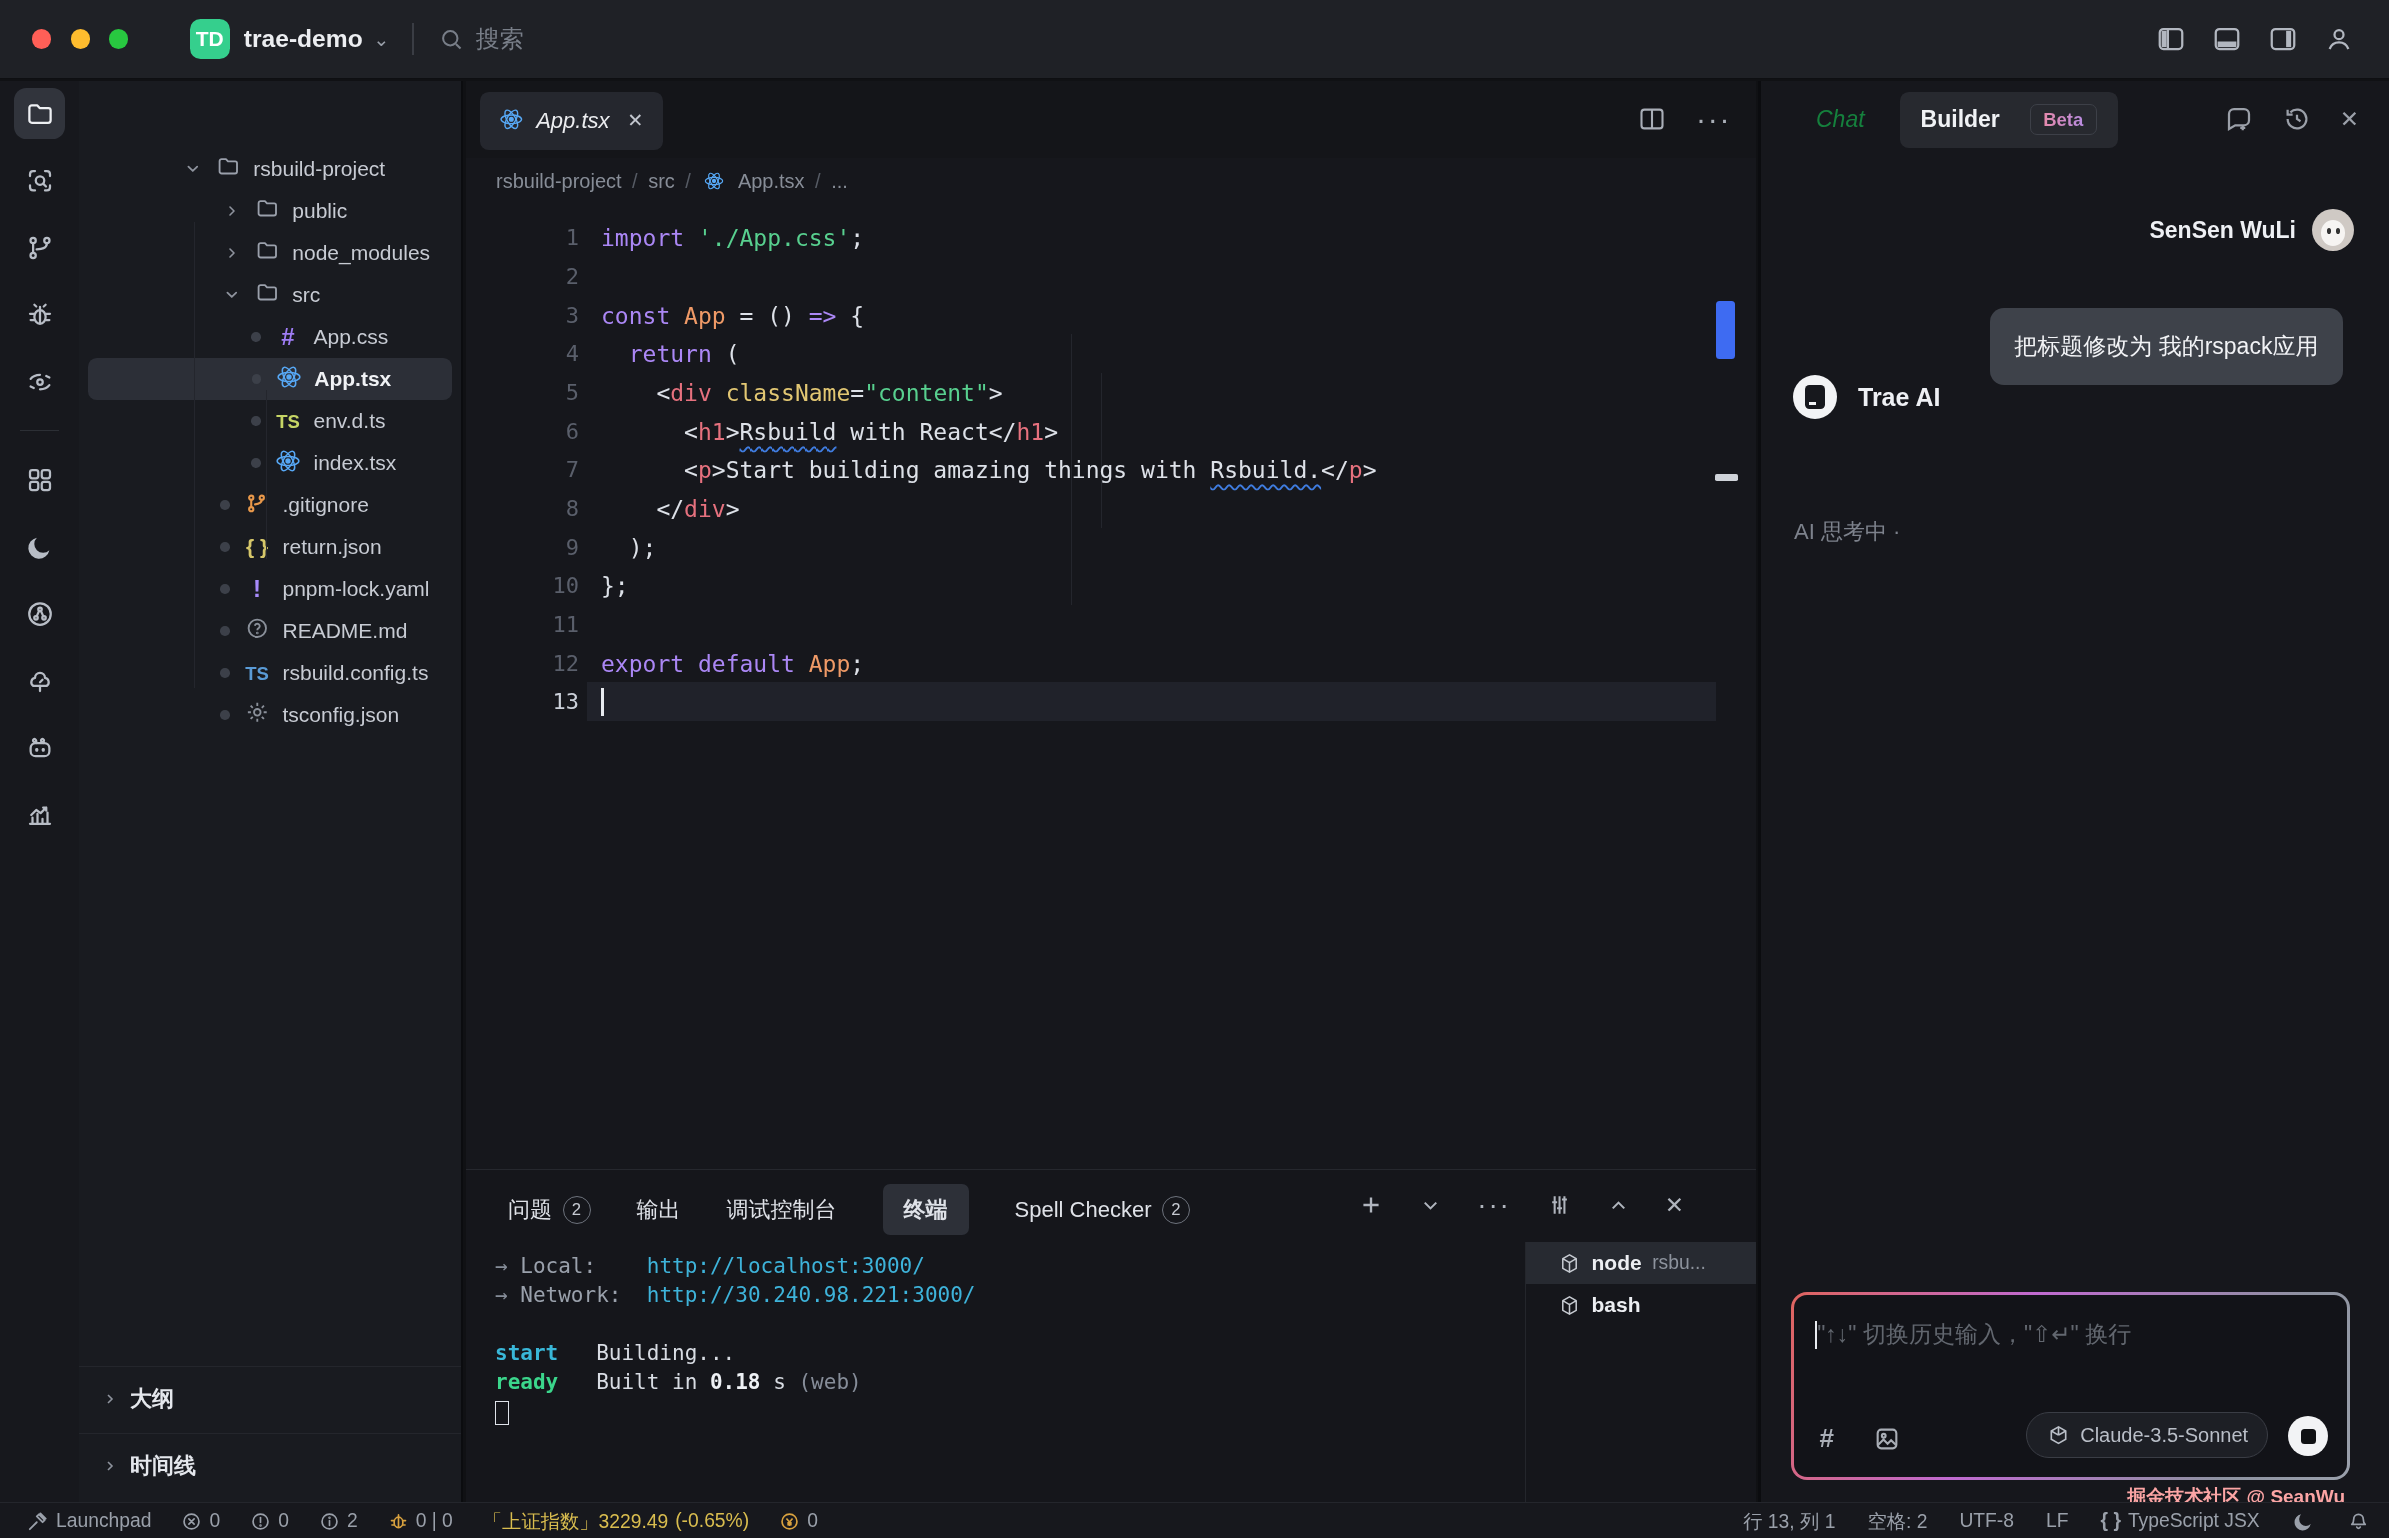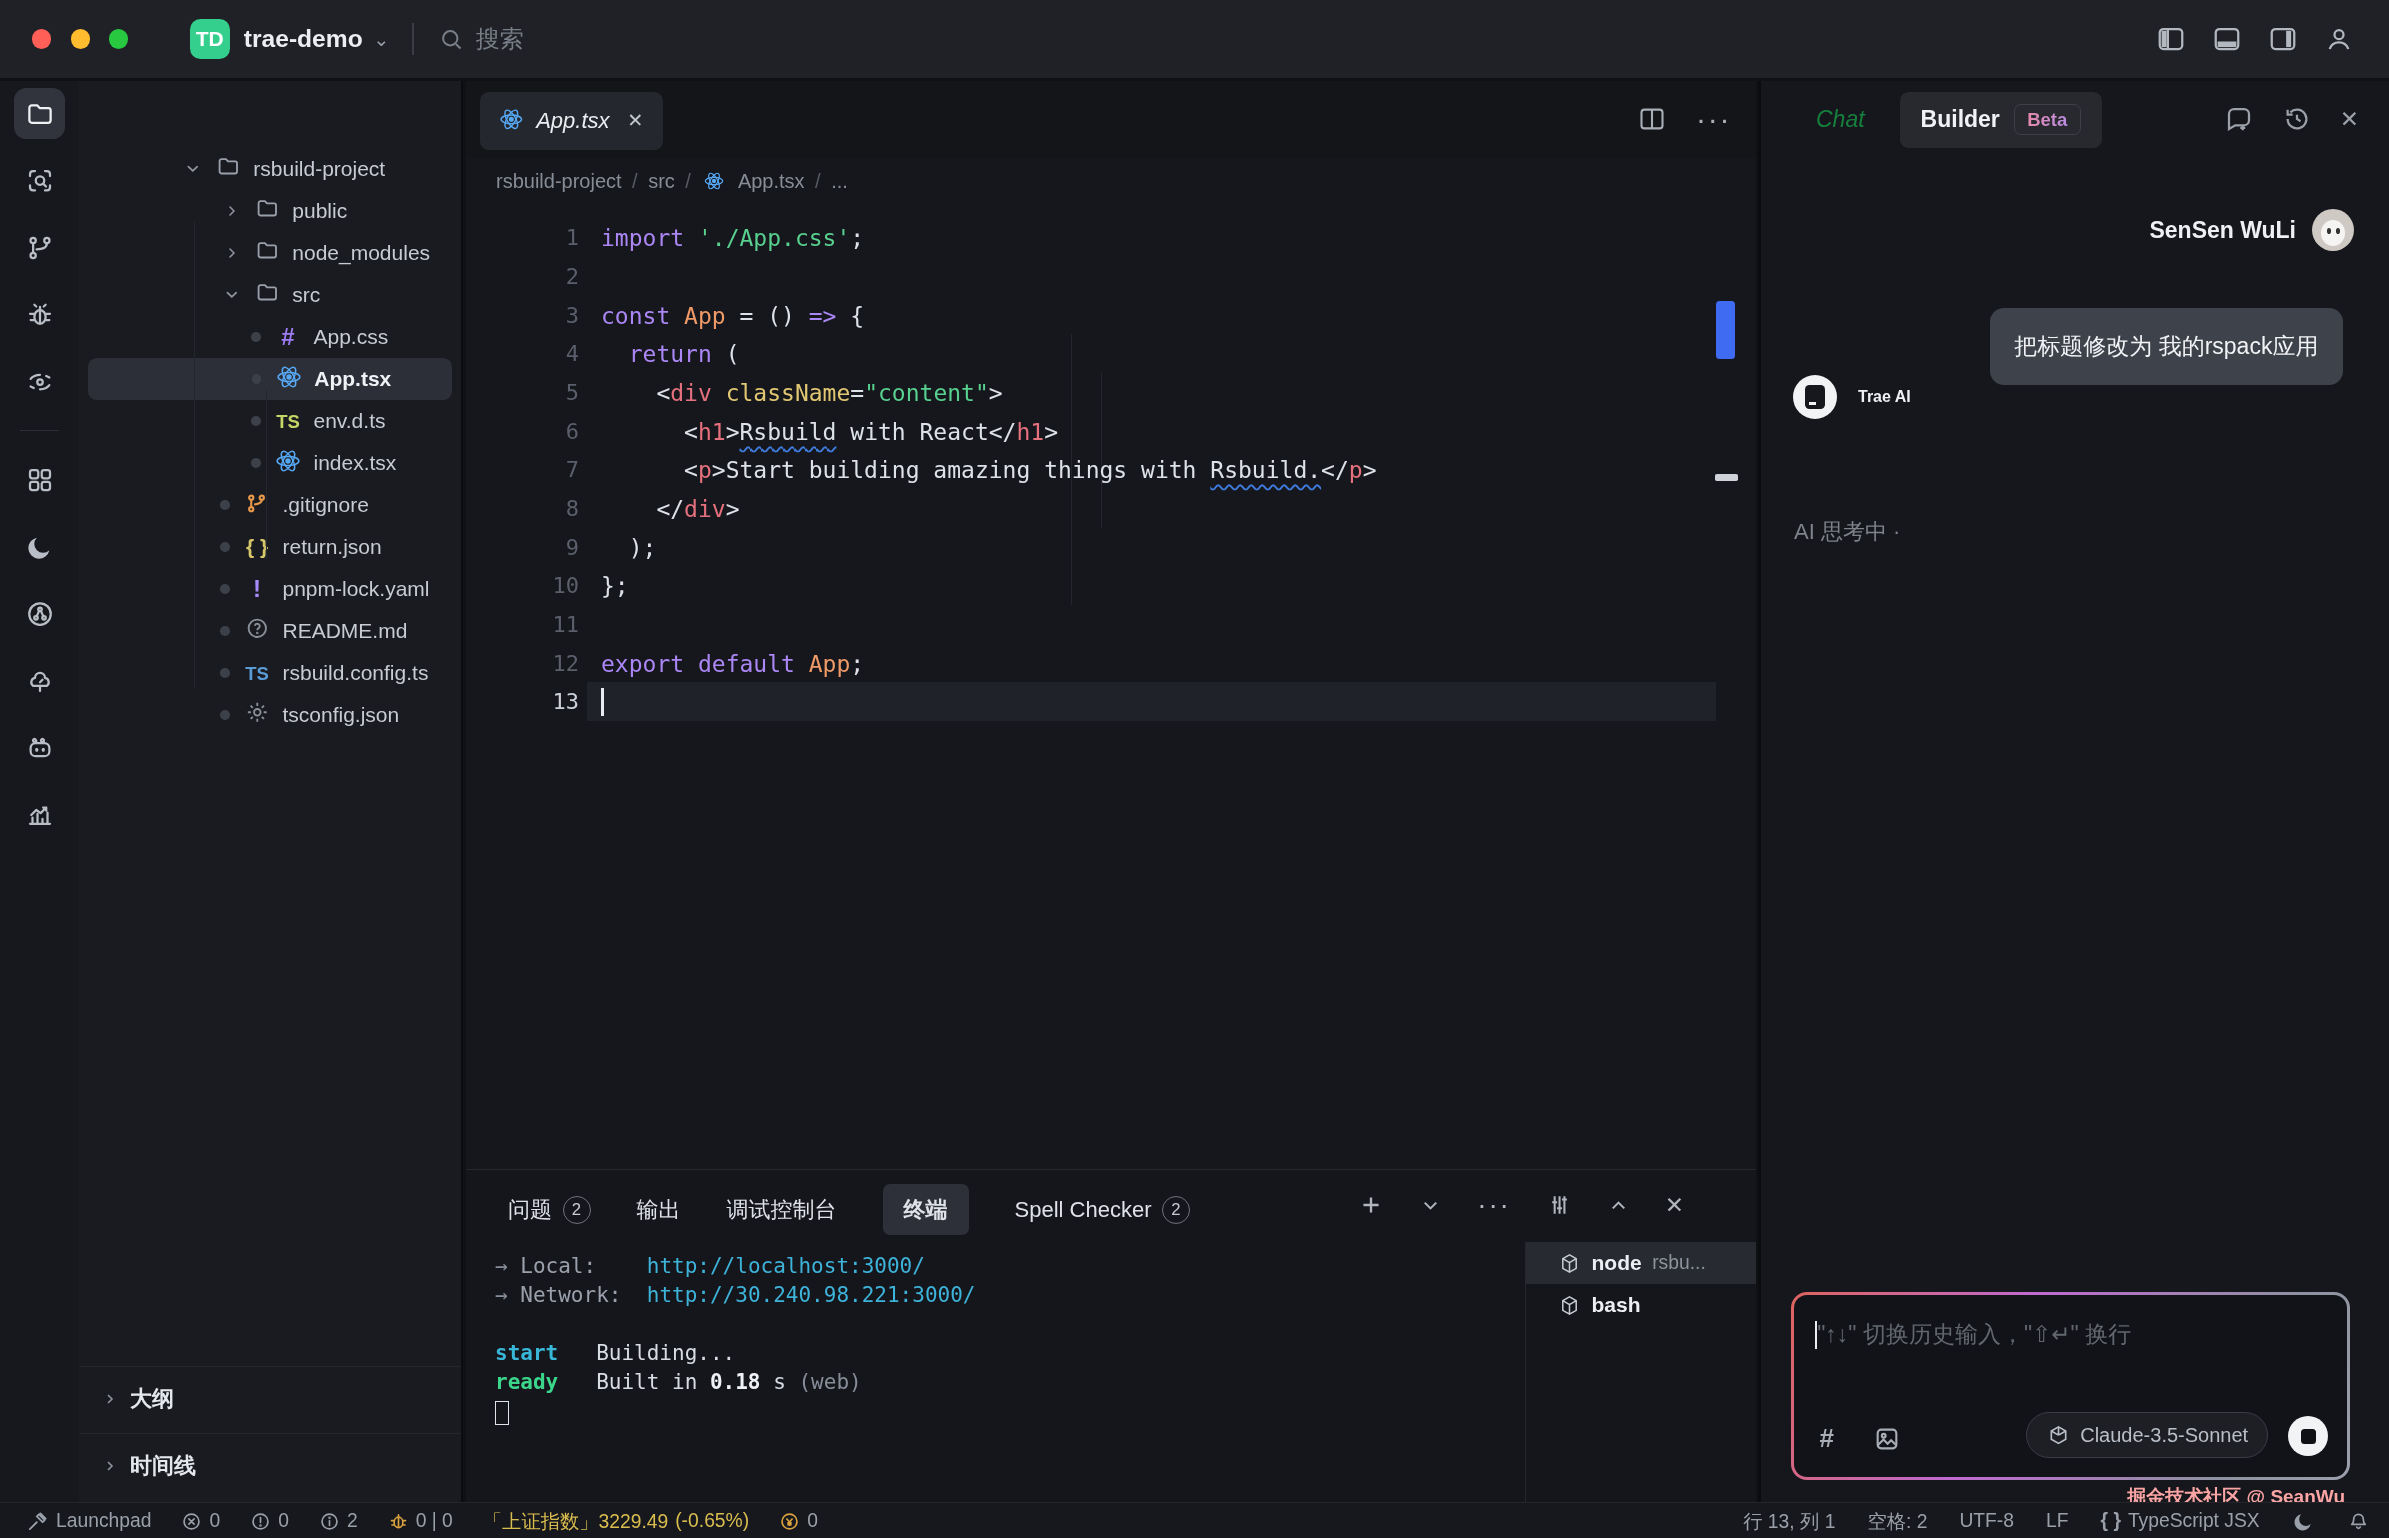--- a/index.html
+++ b/index.html
@@ -74,38 +74,38 @@
   .tm-cursor{display:inline-block;width:14px;height:24.6px;border:1.8px solid #dfe3ea;margin-top:1.8px;}
   #proclist{position:absolute;right:0;top:72px;width:231px;height:260px;border-left:1.8px solid #24262c;}
   .prow{height:42px;display:flex;align-items:center;gap:10.5px;padding-left:32px;color:#c6cad1;font-size:21px;}
   .prow.sel{background:#272a31;}
   .prow .cmd{font-weight:bold;color:#eceef2;}
   .prow .arg{color:#8d939d;font-size:19.3px;}
   
   #rightpanel{position:absolute;left:1758px;top:81px;width:631px;height:1421px;background:#16171c;border-left:3.5px solid #0b0c0f;}
   #chat-tabs{position:absolute;left:0;top:0;width:100%;height:77px;display:flex;align-items:center;}
   #tab-chat{color:#15803d;font-size:23px;margin-left:55px;font-style:italic;}
-  #tab-builder{margin-left:35px;background:#27292f;border-radius:8.8px;height:56px;display:flex;align-items:center;padding:0 21px;gap:14px;}
+  #tab-builder{margin-left:35px;background:#27292f;border-radius:8.8px;height:56px;display:flex;align-items:center;padding:0 21px;gap:30px;}
   #tab-builder .t{color:#f0f2f5;font-weight:bold;font-size:23px;}
   #beta{background:#34363e;border-radius:7px;padding:3.5px 12.3px;font-size:18.5px;font-weight:bold;
     background-image:linear-gradient(90deg,#f2889b,#ab8df2);-webkit-background-clip:text;background-clip:text;color:transparent;
     border:0.9px solid #3d4048;}
   #chat-actions{position:absolute;right:30px;top:23px;display:flex;gap:28px;color:#9ba0a9;align-items:center;}
   #user-row{position:absolute;right:35px;top:128px;display:flex;align-items:center;gap:16px;}
   #user-name{color:#eef0f4;font-weight:bold;font-size:23px;}
   #user-avatar{width:42px;height:42px;border-radius:50%;background:#cfc9c4;position:relative;overflow:hidden;}
   #user-avatar:before{content:"";position:absolute;left:8.8px;top:10.5px;width:24.6px;height:26px;border-radius:50%;background:#f6f4f2;}
   #user-avatar i{position:absolute;width:4.4px;height:6.2px;border-radius:50%;background:#333;left:15px;top:19.3px;}
   #user-avatar i+i{left:24px;}
   #user-bubble{position:absolute;right:46px;top:227px;background:#3e424a;border-radius:14px;padding:23px 24.6px;color:#f2f3f6;font-size:23px;}
   #ai-row{position:absolute;left:32px;top:294px;display:flex;align-items:center;gap:21px;}
   #ai-avatar{width:44px;height:44px;border-radius:50%;background:#f2f3f5;display:flex;align-items:center;justify-content:center;}
   #ai-avatar b{width:19.3px;height:24.6px;background:#17181d;border-radius:4.4px;position:relative;display:block;}
   #ai-avatar b:after{content:"";position:absolute;left:3.5px;bottom:4.4px;width:7px;height:2.6px;background:#f2f3f5;}
-  #ai-name{color:#eef0f4;font-weight:bold;font-size:16px;}
+  #ai-name{color:#eef0f4;font-weight:bold;font-size:25px;}
   #ai-status{position:absolute;left:33px;top:436px;color:#7d828c;font-size:22px;}
   #inputwrap{position:absolute;left:30px;top:1211px;width:559px;height:188px;border-radius:16px;padding:2.6px;
     background:linear-gradient(115deg,#df645e,#c06ad0 38%,#8d92a0 80%,#9aa0ab);}
   #inputbox{width:100%;height:100%;background:#121318;border-radius:13px;position:relative;}
   #ph{position:absolute;left:21px;top:24.6px;color:#62676f;font-size:23px;display:flex;align-items:center;}
   #input-icons{position:absolute;left:26px;bottom:23px;display:flex;gap:39px;color:#a9aeb6;font-size:26px;align-items:center;}
   #model-pill{position:absolute;right:79px;bottom:19.3px;height:46px;border:1.8px solid #3a3d45;background:#1d1f25;border-radius:23px;display:flex;align-items:center;gap:10.5px;padding:0 19.3px;color:#b9bec7;font-size:20px;}
   #send-stop{position:absolute;right:19.3px;bottom:21px;width:40px;height:40px;border-radius:50%;background:#f2f3f5;display:flex;align-items:center;justify-content:center;}
   #send-stop b{width:15px;height:15px;background:#101114;border-radius:3.5px;display:block;}
   #watermark{position:absolute;right:44px;top:1403px;color:#fca5a5;font-size:19px;font-weight:bold;}

